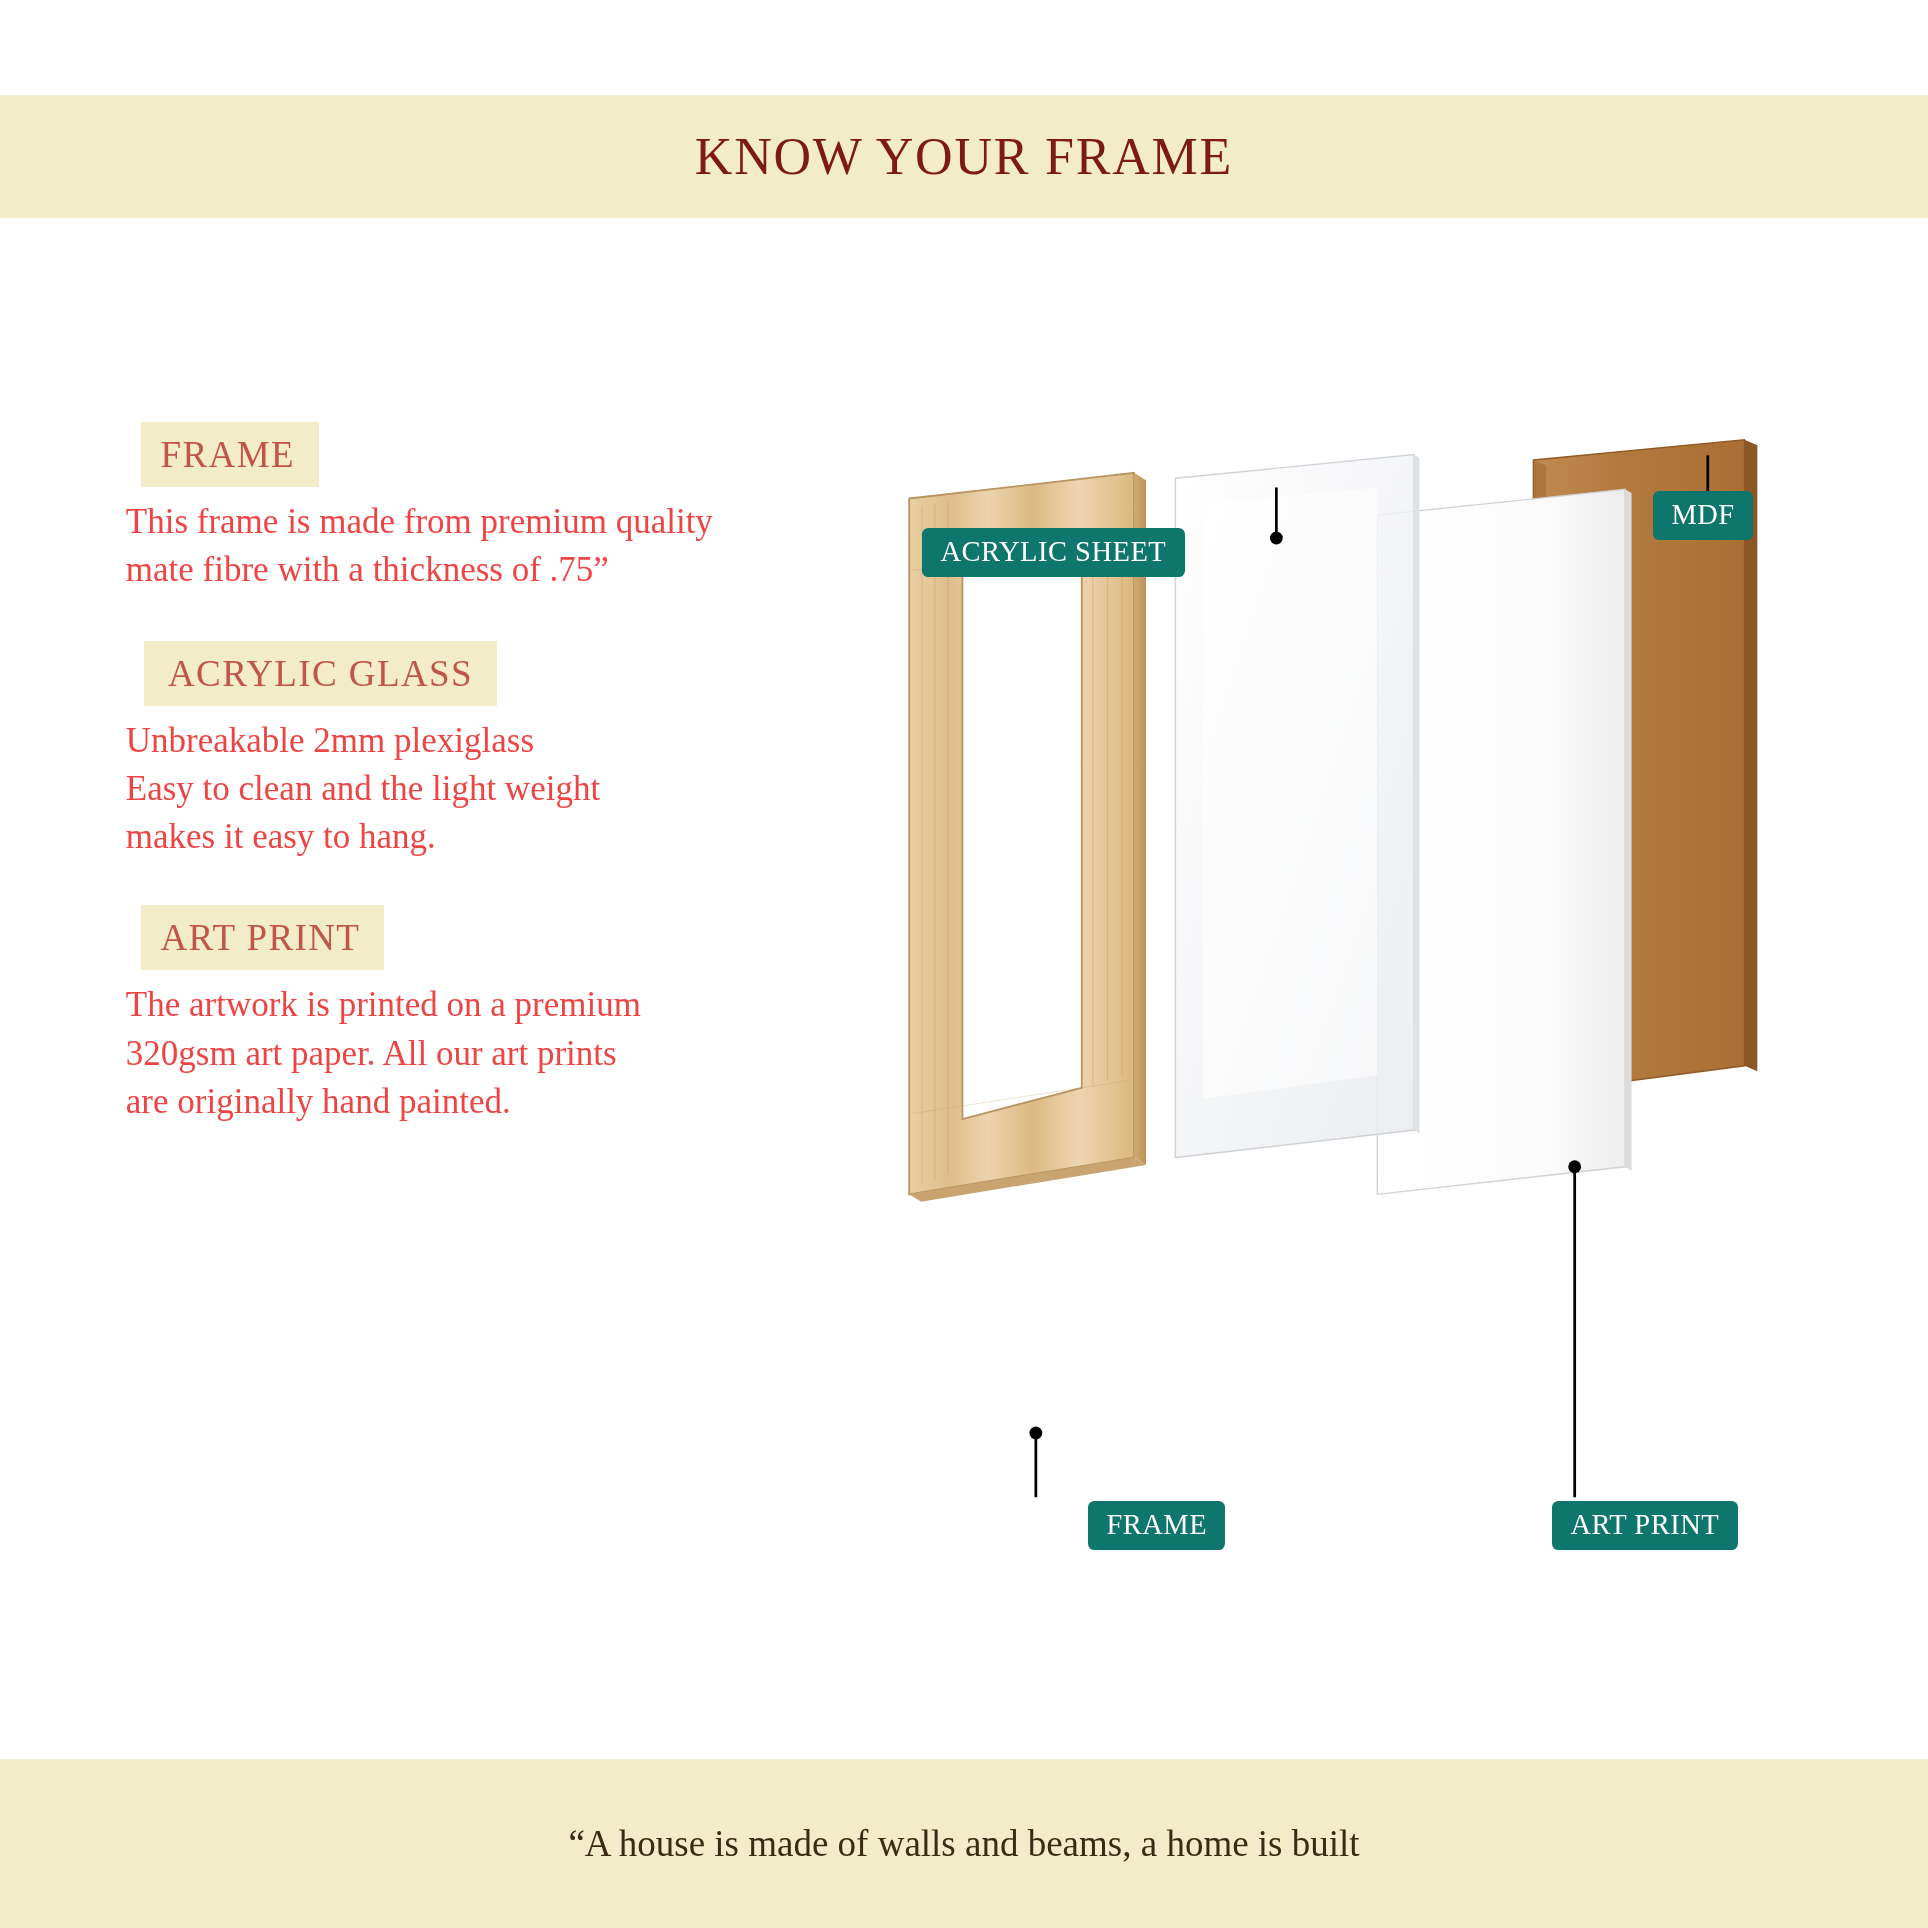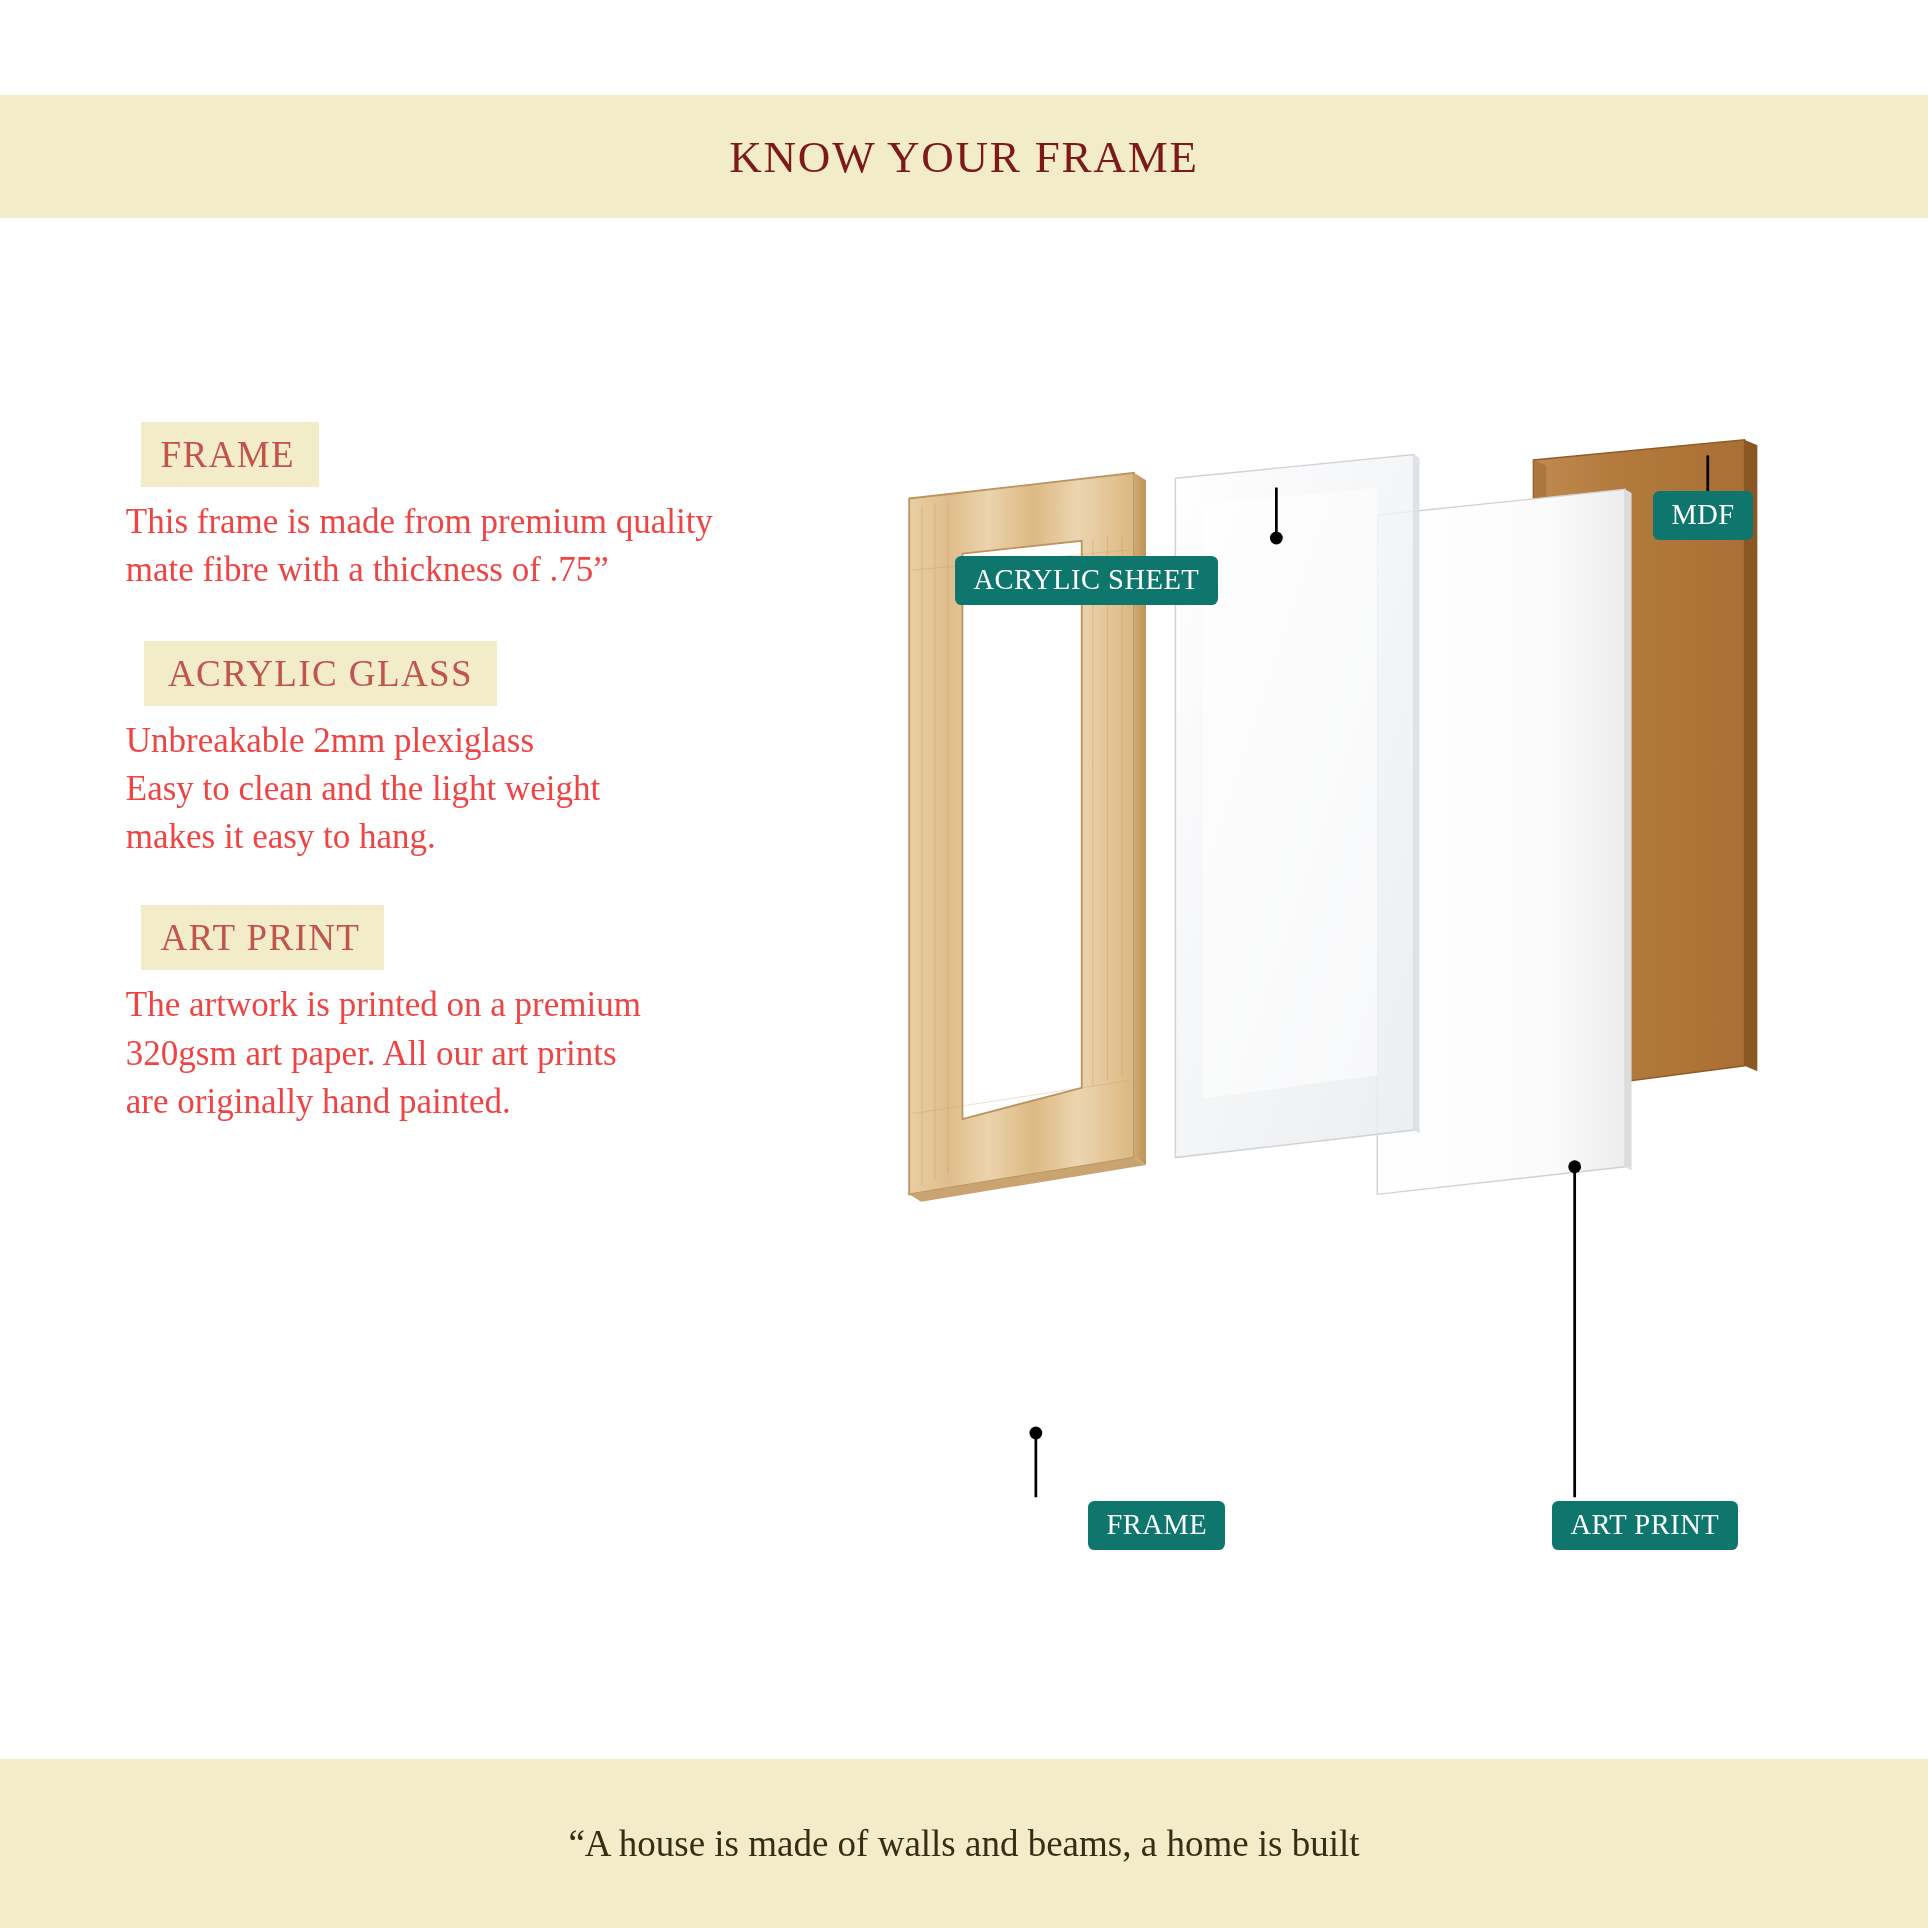--- a/index.html
+++ b/index.html
@@ -22,21 +22,21 @@
     top: 95px;
     width: 1928px;
     height: 123px;
     background: #f2ecc8;
     display: flex;
     align-items: center;
     justify-content: center;
   }
   .header-title {
     font-family: "Liberation Serif", serif;
-    font-size: 45px;
+    font-size: 52px;
     letter-spacing: 1.8px;
     color: #7d1a13;
     font-weight: normal;
   }
 
   
   .footer-band {
     position: absolute;
     left: 0;
     top: 1759px;
@@ -110,21 +110,21 @@
     position: absolute;
     background: #0f766e;
     color: #ffffff;
     font-family: "Liberation Serif", serif;
     font-size: 28.5px;
     letter-spacing: 0.5px;
     padding: 8.3px 18.4px 9.2px 18.4px;
     border-radius: 6.4px;
     white-space: nowrap;
   }
-  .pill-acrylic { left: 955px; top: 528px; margin-top: 28px; }
+  .pill-acrylic { left: 922px; top: 528px; }
   .pill-mdf     { left: 1653px; top: 491px; }
   .pill-frame   { left: 1088px; top: 1501px; }
   .pill-print   { left: 1552px; top: 1501px; }
 </style>
 </head>
 <body>
 
 <div class="header-band">
   <div class="header-title">KNOW YOUR FRAME</div>
 </div>

